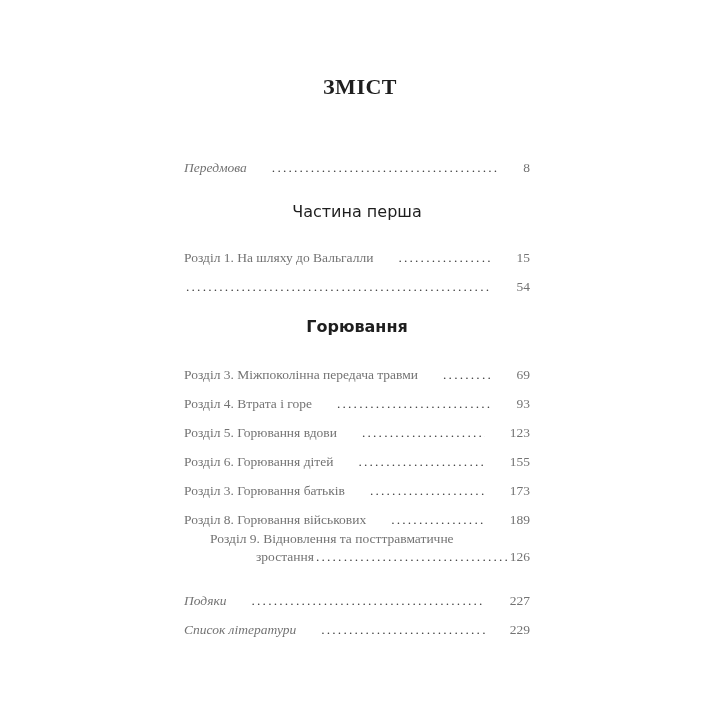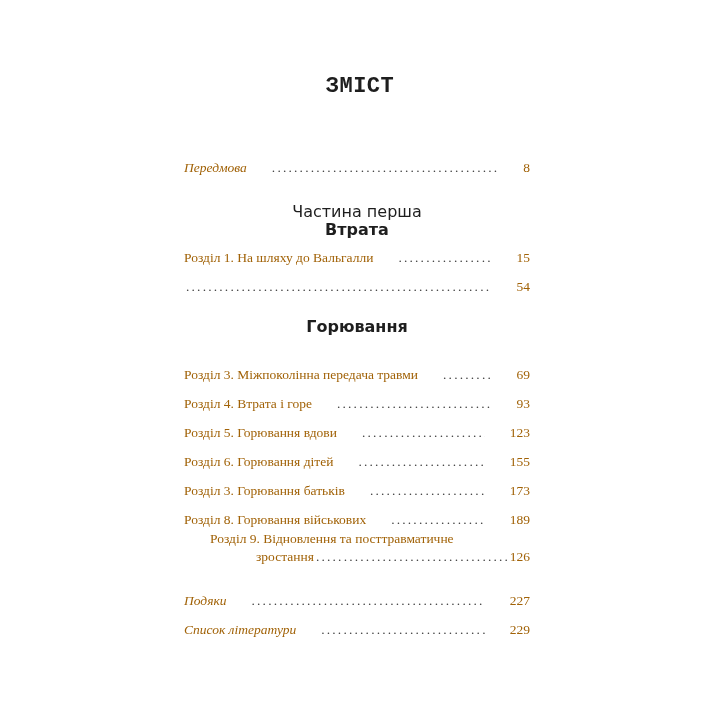--- a/index.html
+++ b/index.html
@@ -14,42 +14,42 @@
     overflow: hidden;
     color: #2a2a2a;
     font-family: "Liberation Serif", "DejaVu Serif", serif;
   }
   .page-title {
     position: absolute;
     top: 74px;
     left: 0;
     width: 720px;
     text-align: center;
-    font-family: Liberation Mono, monospace;
+    font-family: Liberation Serif, serif;
     font-weight: bold;
     font-size: 22px;
     letter-spacing: 0.5px;
     color: #1e1e1e;
   }
   .toc {
     position: absolute;
     left: 184px;
     width: 346px;
     top: 0;
   }
   .row {
     position: absolute;
     left: 0;
     width: 346px;
     display: flex;
     align-items: flex-end;
     font-size: 13.5px;
     line-height: 18px;
     white-space: nowrap;
-    color: #a16207;
+    color: #737373;
     gap: 23px;
   }
   .row .label { flex: 0 0 auto; }
   .row .label.italic { font-style: italic; }
   .row .dots {
     flex: 1 1 auto;
     overflow: hidden;
     margin: 0 2px;
     letter-spacing: 2.6px;
     color: #444;
@@ -87,21 +87,20 @@
 <div class="toc">
 
   <div class="row" style="top:159px">
     <span class="label italic">Передмова</span>
     <span class="dots"></span>
     <span class="page">8</span>
   </div>
 
   <div class="part" style="top:203px">
     <div>Частина перша</div>
-    <div class="part-name">Втрата</div>
   </div>
 
   <div class="row" style="top:249px">
     <span class="label">Розділ 1. На шляху до Вальгалли</span>
     <span class="dots"></span>
     <span class="page">15</span>
   </div>
 
   <div class="row" style="top:278px">
     <span class="dots"></span>

